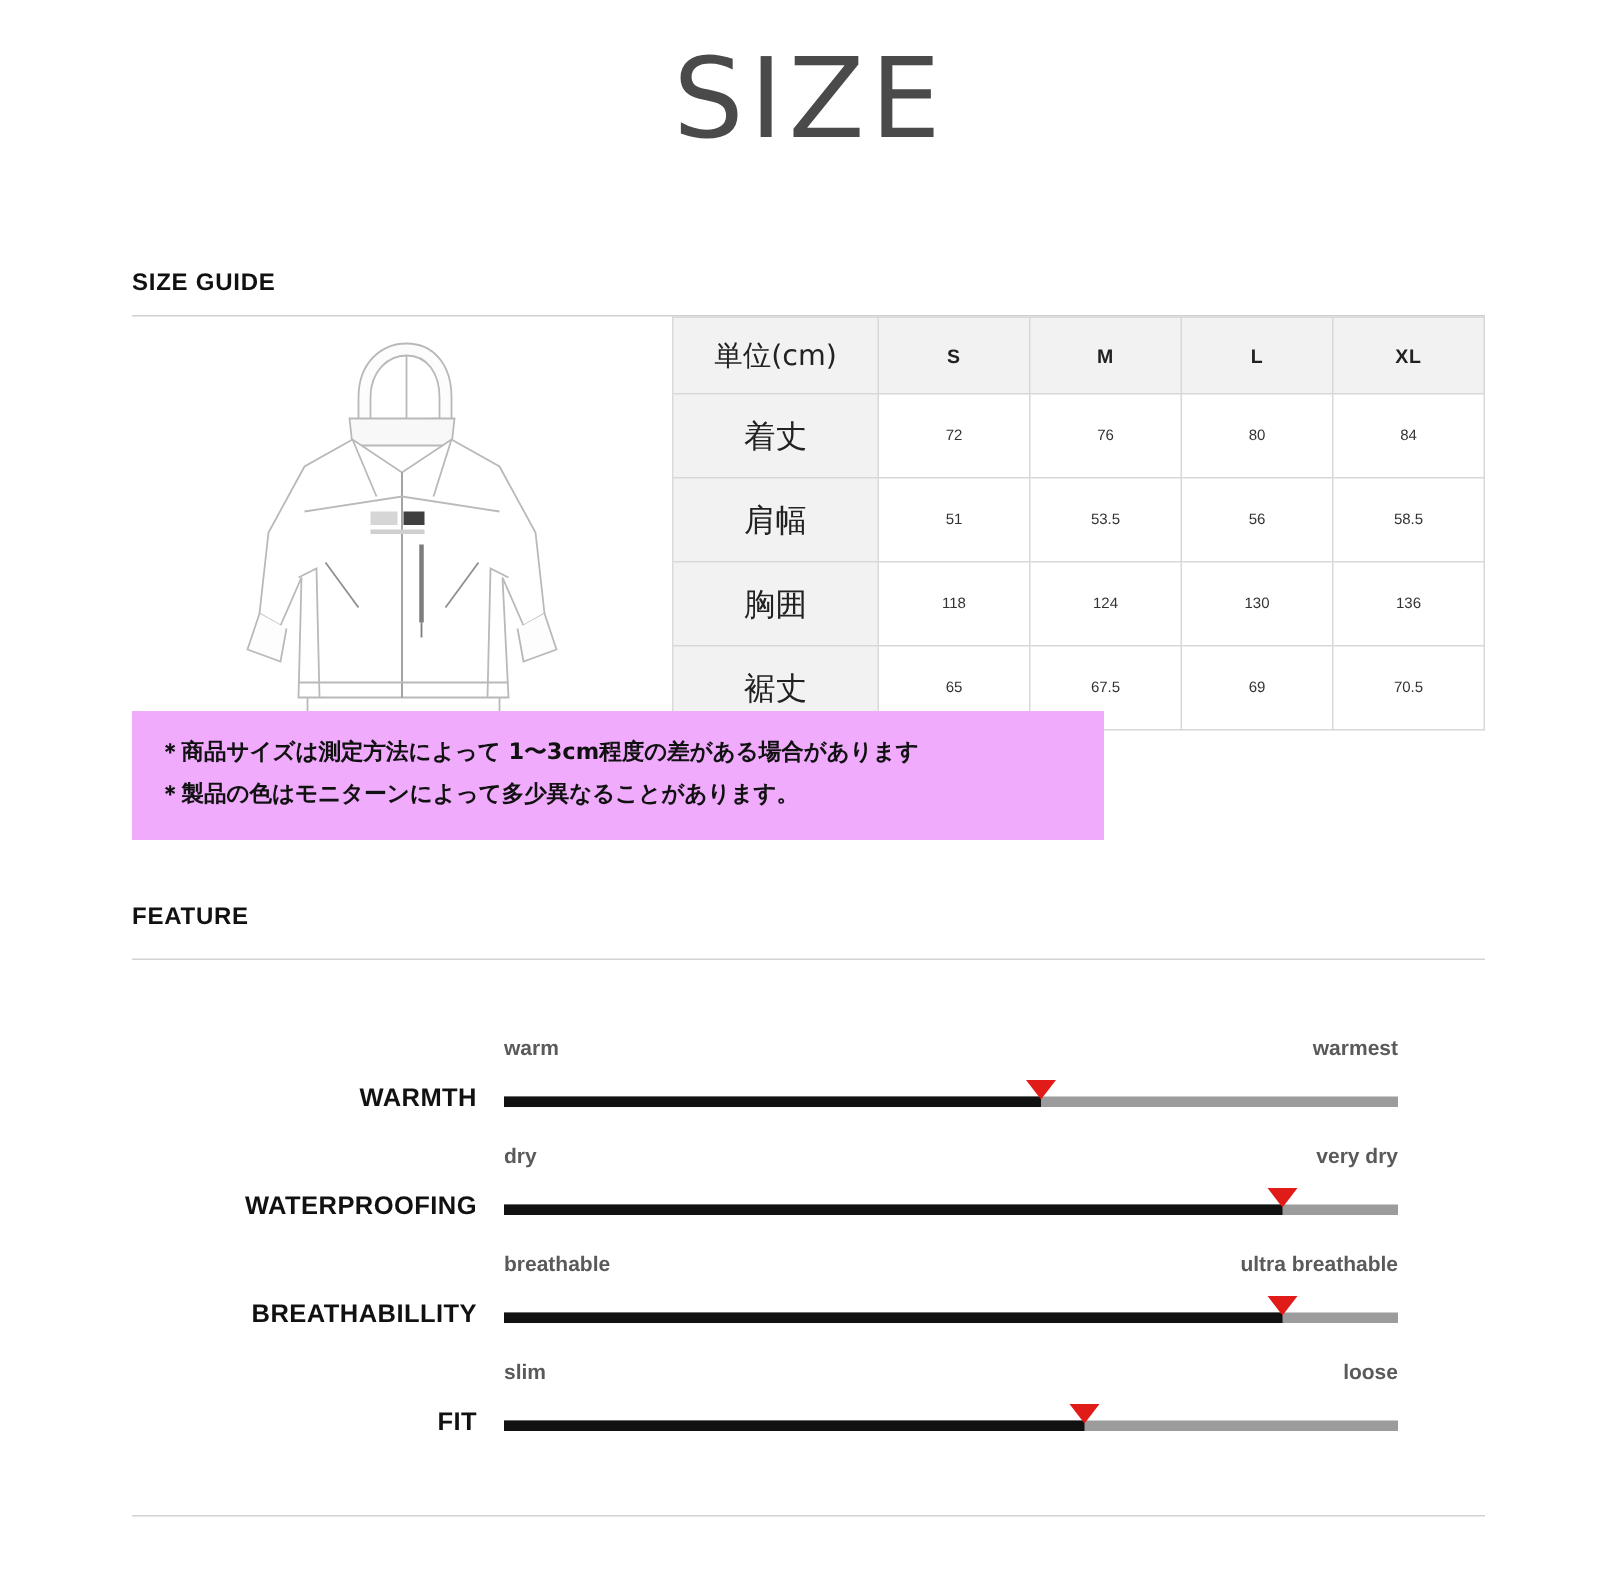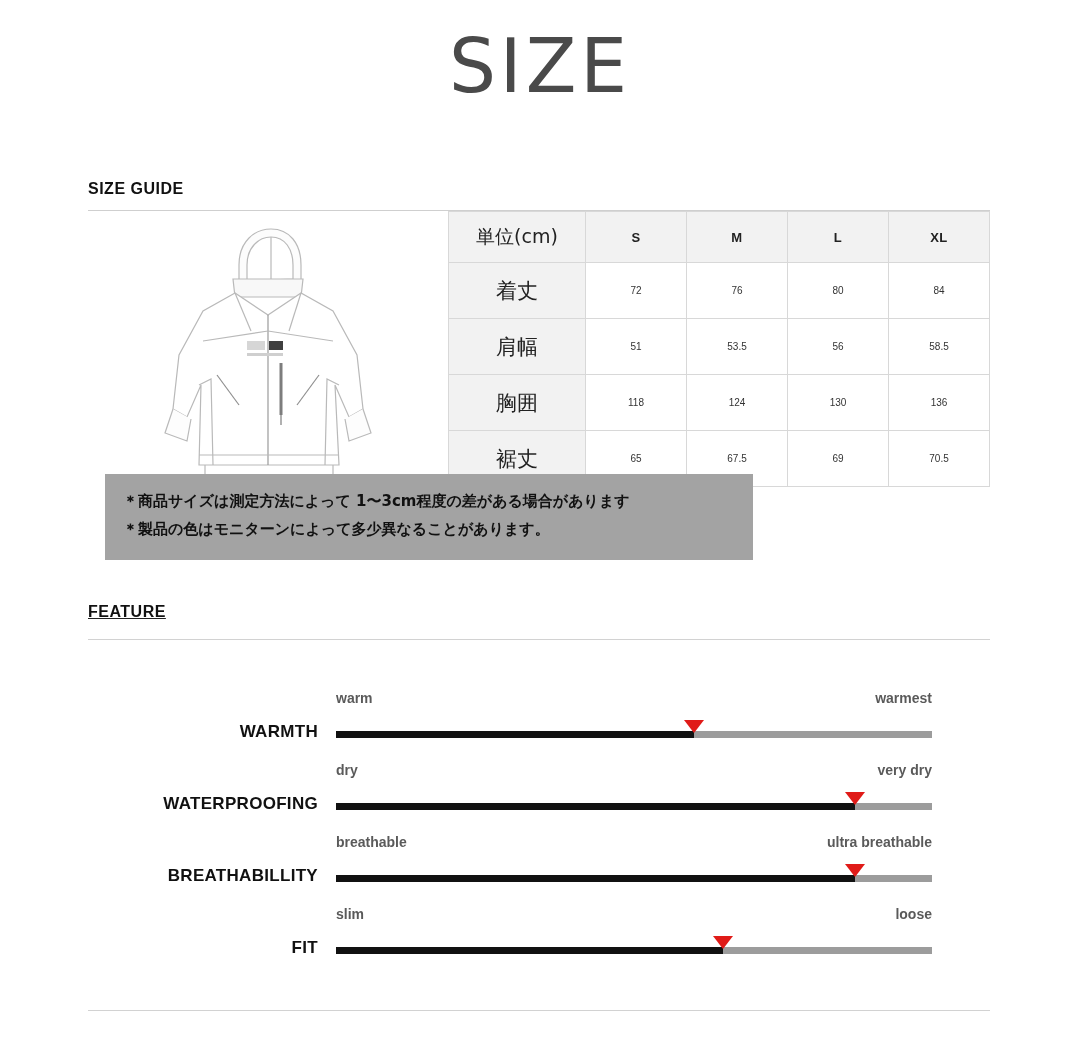--- a/index.html
+++ b/index.html
@@ -96,44 +96,44 @@
   .size-table tbody td.val {
     font-size: 10px;
     color: #333;
     padding: 16px 0;
     background: #fff;
   }
 
   
   .notes {
     position: absolute;
-    left: 105px;
+    left: 88px;
     top: 474px;
     width: 648px;
-    background: #a3a3a3;
+    background: #f0abfc;
     padding: 14px 18px 16px 18px;
     box-sizing: border-box;
   }
   .notes p {
     margin: 0;
     font-size: 15px;
     line-height: 1.85;
     color: #111;
     font-family: "DejaVu Sans", sans-serif;
     font-weight: bold;
   }
 
   
   .feature-wrap {
     position: absolute;
     left: 88px;
     top: 603px;
     width: 902px;
   }
-  .feature-head { margin-bottom: 8px; text-decoration: underline; }
+  .feature-head { margin-bottom: 8px; }
   .feature-rule {
     border-top: 1px solid #d2d2d2;
     margin-top: 18px;
   }
 
   .bars {
     margin-top: 34px;
   }
   .bar-row {
     display: flex;

